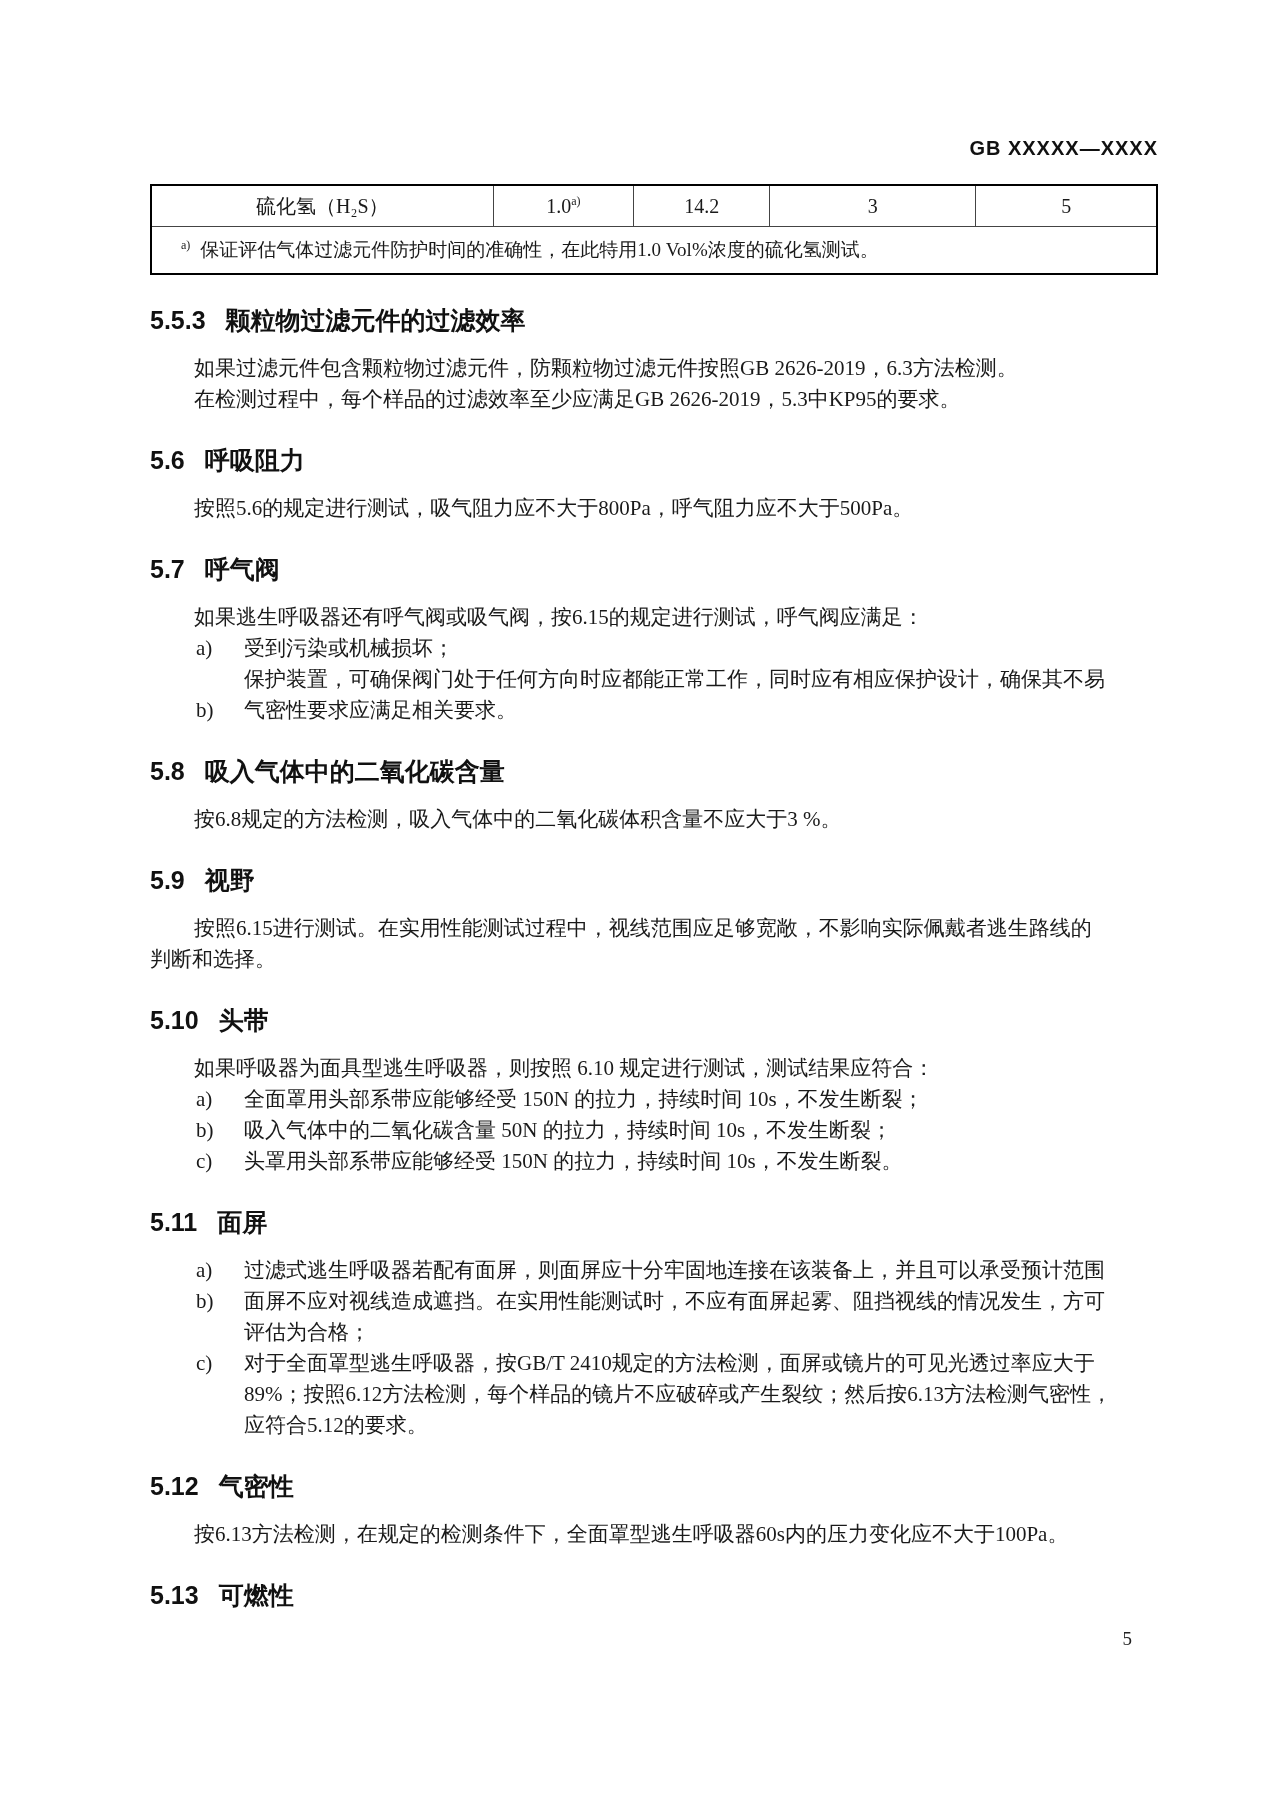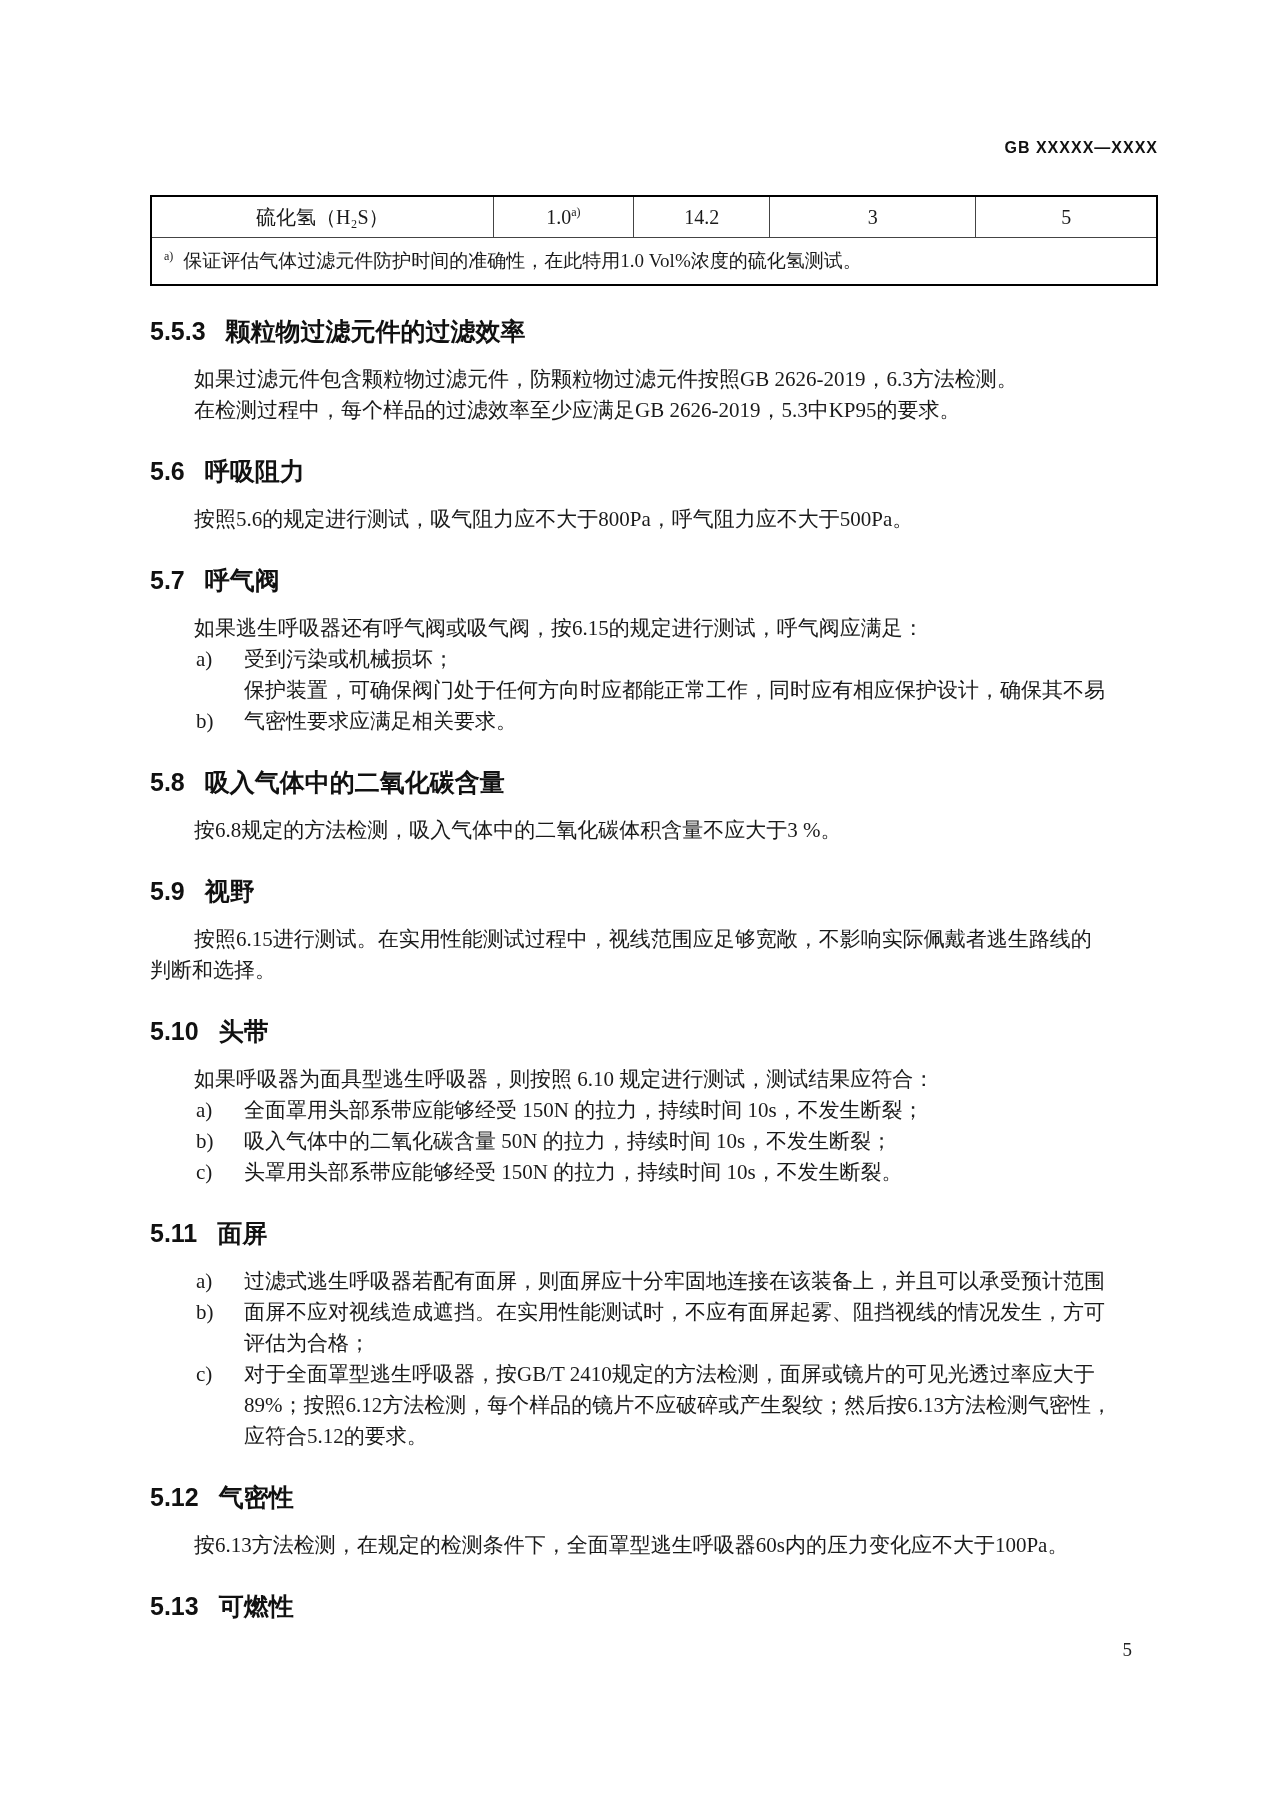--- a/index.html
+++ b/index.html
@@ -6,35 +6,35 @@
   body{
     width:1280px;min-height:1810px;position:relative;
     font-family:"Liberation Serif","DejaVu Serif",serif;
     color:#1a1a1a;
     -webkit-font-smoothing:antialiased;
   }
   .page{box-sizing:border-box;width:1280px;min-height:1810px;padding:136px 122px 40px 150px;}
   .doc-header{
     width:1008px;text-align:right;
     font-family:"Liberation Sans","DejaVu Sans",sans-serif;
-    font-weight:bold;font-size:16px;letter-spacing:1px;line-height:24px;color:#111;
+    font-weight:bold;font-size:20px;letter-spacing:1px;line-height:24px;color:#111;
   }
   
   table.spec{
     border-collapse:collapse;table-layout:fixed;
-    width:1008px;margin-top:35px;margin-bottom:16px;
+    width:1008px;margin-top:24px;margin-bottom:16px;
     border:2.5px solid #000;
   }
   table.spec td{
     border:1px solid #444;
     font-size:20px;color:#1a1a1a;text-align:center;vertical-align:middle;
     padding:0 4px;height:40px;line-height:24px;
   }
   table.spec tr.footnote-row td{
-    text-align:left;height:46px;font-size:19px;padding-left:12px;
+    text-align:left;height:46px;font-size:19px;padding-left:29px;
   }
   td sup, .fn-marker{font-size:12px;vertical-align:super;line-height:0;}
   .fn-marker{margin-right:10px;}
   
   .sections{width:1008px;}
   .sec-heading{
     font-family:"Liberation Sans","DejaVu Sans",sans-serif;
     font-weight:bold;font-size:25px;line-height:26px;color:#111;
     margin-top:32px;margin-bottom:20px;
   }

